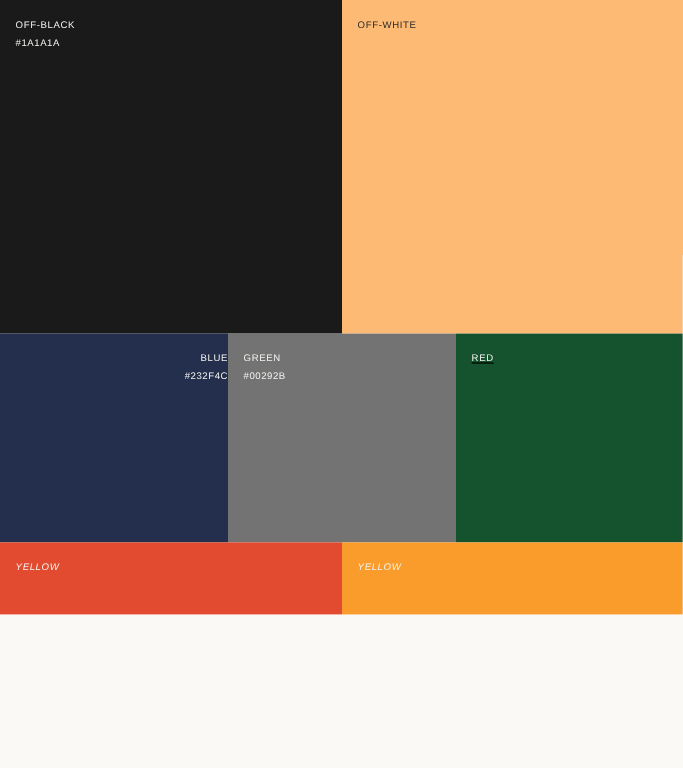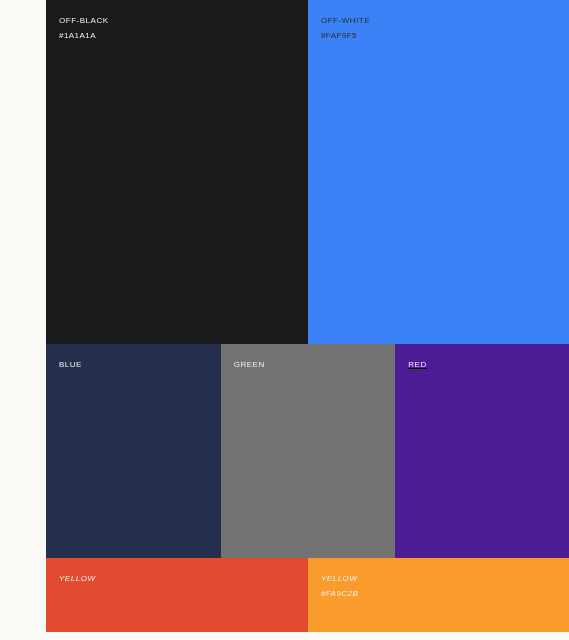--- a/index.html
+++ b/index.html
@@ -8,24 +8,23 @@
   html, body {
     width: 569px;
     height: 640px;
     overflow: hidden;
     background: #FAF9F5;
     font-family: "Liberation Sans", sans-serif;
   }
 
   #palette-grid {
     width: 569px;
-    height: 632px;
+    height: 512px;
     display: flex;
     flex-direction: column;
-    padding-left: 46px;
   }
 
   .palette-row {
     display: flex;
     flex-direction: row;
     width: 100%;
   }
 
   #row-top    { height: 348px; }
   #row-middle { height: 217px; }
@@ -63,38 +62,38 @@
 </style>
 </head>
 <body>
 
 <div id="palette-grid">
     <div class="palette-row" id="row-top" style="height: 348px;">
       <div class="swatch text-light" style="width: 285px; background: rgb(26, 26, 26);">
         <span class="swatch-label">OFF-BLACK</span>
         <span class="swatch-hex">#1A1A1A</span>
       </div>
-      <div class="swatch text-dark" style="width: 284px; background: #3b82f6;">
+      <div class="swatch text-dark" style="width: 284px; background: #fdba74;">
         <span class="swatch-label">OFF-WHITE</span>
-        <span class="swatch-hex">#FAF9F5</span>
       </div>
     </div>
     <div class="palette-row" id="row-middle" style="height: 217px;">
-      <div class="swatch text-light" style="width: 190px; background: rgb(35, 47, 76);">
+      <div class="swatch text-light" style="width: 190px; background: rgb(35, 47, 76); text-align: right;">
         <span class="swatch-label">BLUE</span>
+        <span class="swatch-hex">#232F4C</span>
       </div>
       <div class="swatch text-light" style="width: 190px; background: #737373;">
         <span class="swatch-label">GREEN</span>
+        <span class="swatch-hex">#00292B</span>
       </div>
-      <div class="swatch text-light" style="width: 189px; background: #4c1d95; text-decoration: underline;">
+      <div class="swatch text-light" style="width: 189px; background: #14532d; text-decoration: underline;">
         <span class="swatch-label">RED</span>
       </div>
     </div>
     <div class="palette-row" id="row-bottom" style="height: 75px;">
       <div class="swatch text-light" style="width: 285px; background: rgb(226, 75, 47);">
         <span class="swatch-label">YELLOW</span>
       </div>
       <div class="swatch text-light" style="width: 284px; background: rgb(250, 156, 43);">
         <span class="swatch-label">YELLOW</span>
-        <span class="swatch-hex">#FA9C2B</span>
       </div>
     </div>
   </div>
 
 </body></html>

